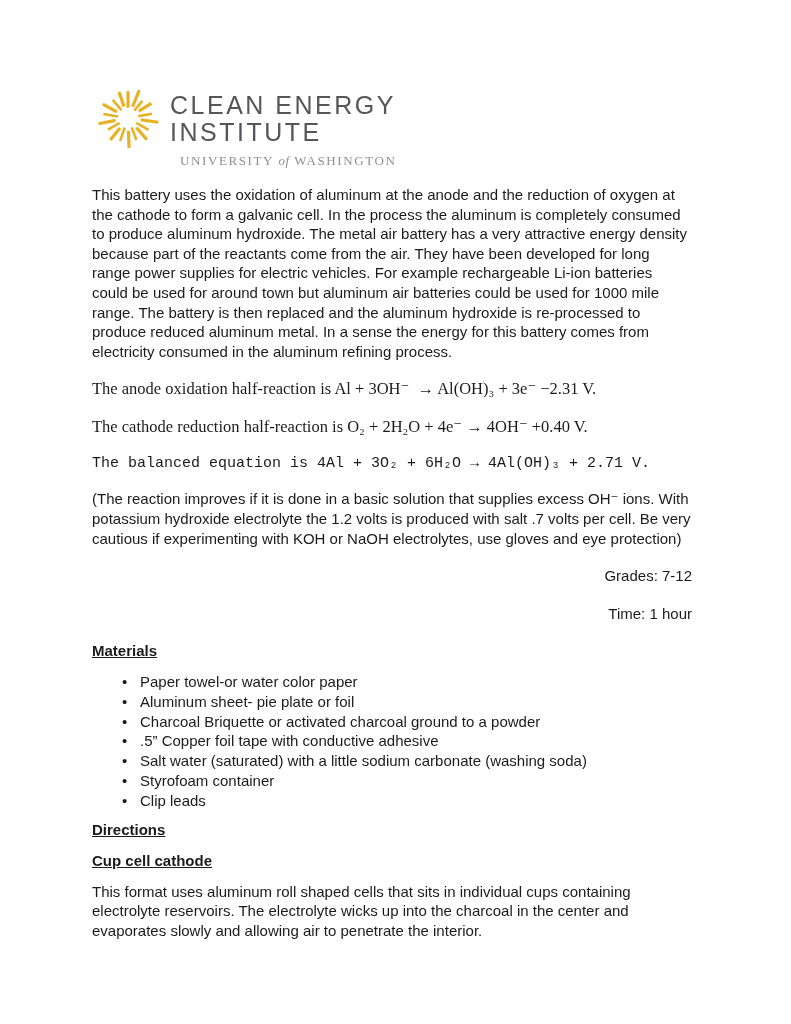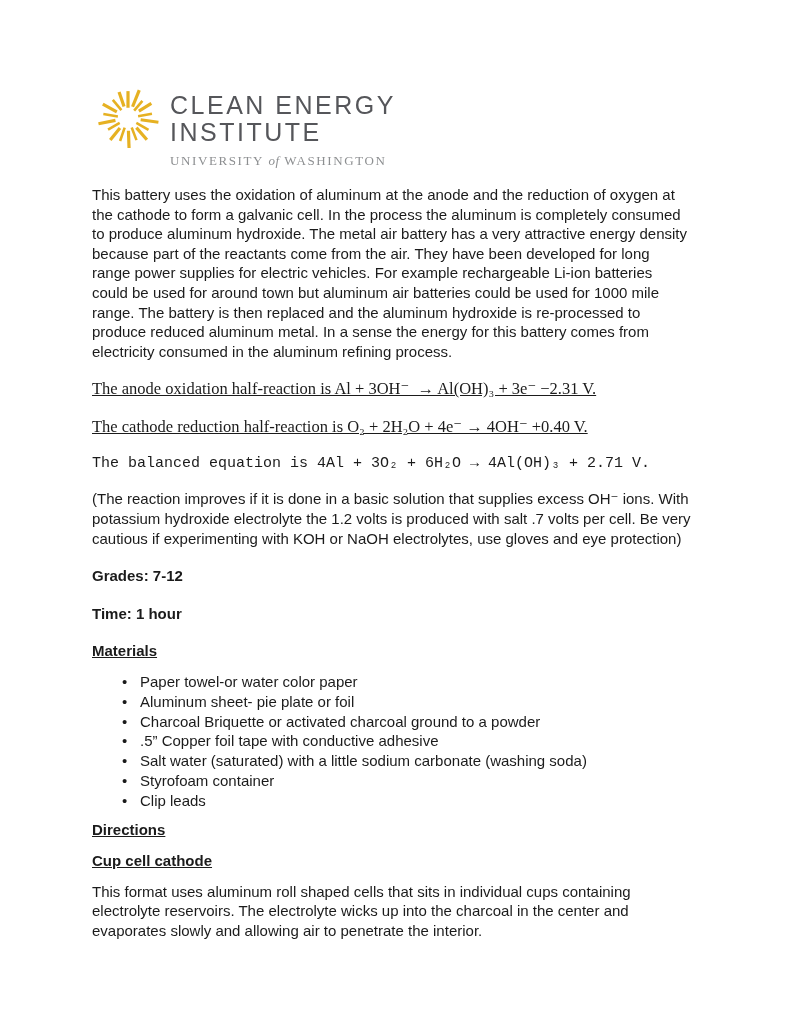--- a/index.html
+++ b/index.html
@@ -36,52 +36,53 @@
     letter-spacing: 2.5px;
     color: #55565a;
     font-weight: 400;
   }
   .logo-sub {
     margin-top: 7px;
     font-family: "Liberation Serif", "DejaVu Serif", serif;
     font-size: 13px;
     letter-spacing: 1.6px;
     color: #8d8f91;
+    margin-left: 10px;
   }
   .logo-sub .of { font-style: italic; text-transform: lowercase; letter-spacing: 0.5px; }
   
   .doc-title {
     font-size: 15px;
     font-weight: 700;
     text-align: center;
     margin: 14px 0 14px 0;
   }
   p.body-text {
     font-size: 15px;
     line-height: 19.6px;
     margin-bottom: 11px;
   }
   p.eq-serif {
     font-family: "Liberation Serif", "DejaVu Serif", serif;
     font-size: 16.5px;
     line-height: 21px;
     margin: 17px 0;
-    text-decoration: underline;
   }
   p.eq-sans {
     font-size: 15px;
     line-height: 20px;
     margin: 17px 0 15px 0;
     font-family: Liberation Mono, monospace;
   }
   p.bold-line {
     font-size: 15px;
-    font-weight: 700;
+    font-weight: 400;
     margin: 0 0 11px 0;
     line-height: 19.6px;
+    text-align: right;
   }
   .section-heading {
     font-size: 15px;
     font-weight: 700;
     text-decoration: underline;
     line-height: 19.6px;
     margin: 0 0 11px 0;
   }
   ul.materials {
     list-style: none;

